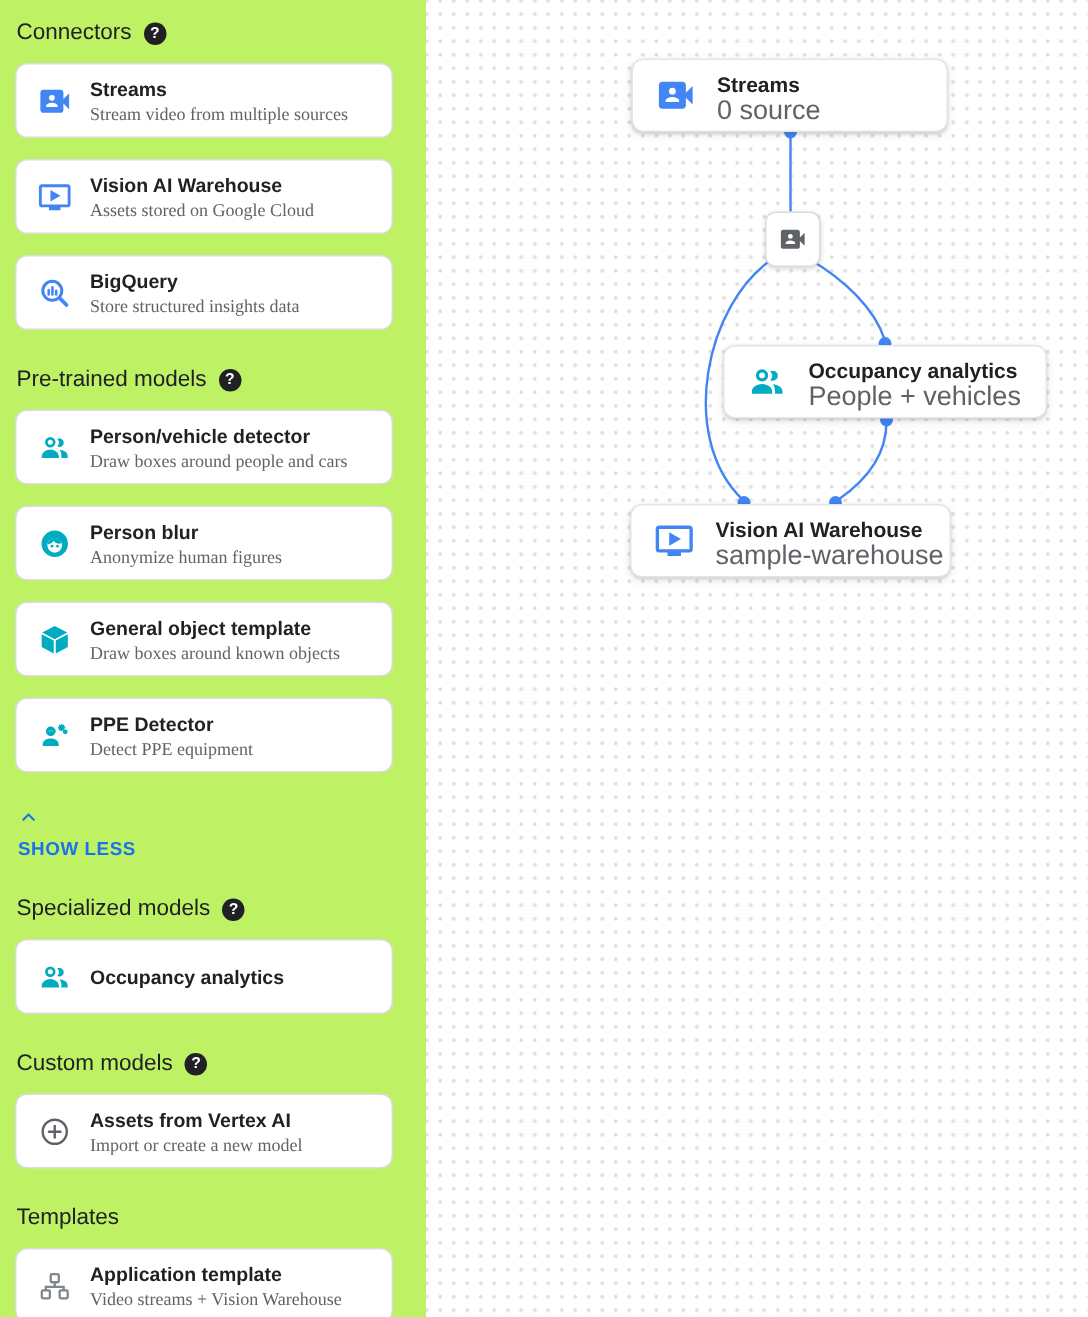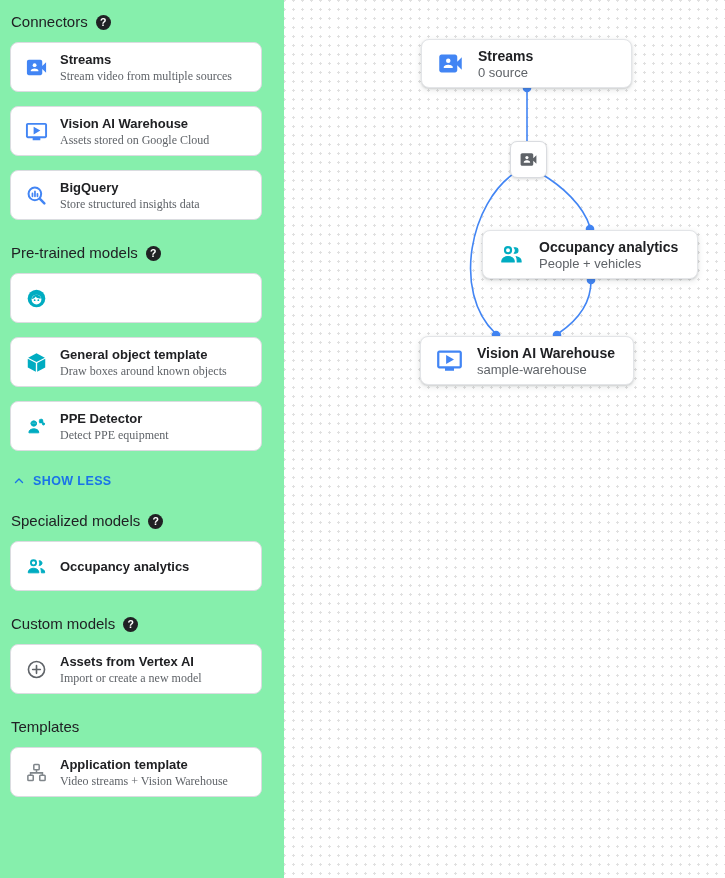--- a/index.html
+++ b/index.html
@@ -5,21 +5,21 @@
 <style>
   * { box-sizing: border-box; margin: 0; padding: 0; }
   html, body {
     width: 725px; height: 878px; overflow: hidden;
     font-family: "Liberation Sans", "DejaVu Sans", sans-serif;
     background: #fff; color: #202124;
   }
   
   .sidebar {
     position: absolute; left: 0; top: 0; width: 284px; height: 878px;
-    background: #86efac; padding: 13px 10px 0 10px; z-index: 2;
+    background: #bef264; padding: 13px 10px 0 10px; z-index: 2;
   }
   .section-heading {
     display: flex; align-items: center; gap: 8px;
     font-size: 15px; color: #202124; margin: 24px 0 11px 1px;
     line-height: 18px;
   }
   .section-heading.first { margin-top: 0; }
   .help-icon {
     width: 15px; height: 15px; border-radius: 50%;
     background: #202124; color: #fff;
@@ -40,23 +40,23 @@
   .card .icon-box svg { width: 23px; height: 23px; }
   .card-text { min-width: 0; }
   .card-title {
     font-size: 13px; font-weight: bold; color: #202124;
     line-height: 17px; white-space: nowrap;
   }
   .card-sub {
     font-size: 12px; color: #5f6368; line-height: 16px; white-space: nowrap; font-family: Liberation Serif, serif;
   }
   .show-less {
-    display: flex; align-items: flex-end; gap: 7px;
+    display: flex; align-items: flex-start; gap: 7px;
     color: #1a73e8; font-size: 12.5px; font-weight: bold;
-    letter-spacing: 0.4px; margin: 23px 0 0 2px; cursor: pointer;
+    letter-spacing: 0.4px; margin: 23px 0 0 2px; cursor: pointer; flex-direction: column;
   }
   .show-less svg { width: 14px; height: 14px; }
   
   .canvas {
     position: absolute; left: 284px; top: 0; width: 441px; height: 878px;
     background-color: #fff;
     background-image: radial-gradient(circle, #e0e0e0 1.1px, transparent 1.4px);
     background-size: 9px 9px; background-position: 5px 5px;
   }
   .edges { position: absolute; left: 0; top: 0; width: 441px; height: 878px; }
@@ -64,21 +64,21 @@
     position: absolute; background: #fff;
     border: 1px solid #e3e5e8; border-radius: 8px;
     box-shadow: 0 1px 2px rgba(60,64,67,.18), 0 2px 6px rgba(60,64,67,.12);
     display: flex; align-items: center; padding: 0 15px; gap: 14px;
     cursor: grab;
   }
   .node .icon-box { width: 27px; height: 27px; flex: 0 0 auto;
     display: flex; align-items: center; justify-content: center; }
   .node .icon-box svg { width: 27px; height: 27px; }
   .node-title { font-size: 14px; font-weight: bold; color: #202124; line-height: 18px; white-space: nowrap; }
-  .node-sub { font-size: 13px; color: #5f6368; line-height: 16px; white-space: nowrap; }
+  .node-sub { font-size: 18px; color: #5f6368; line-height: 16px; white-space: nowrap; }
   #node-streams   { left: 137px; top: 39px;  width: 211px; height: 49px; }
   #node-occupancy { left: 198px; top: 230px; width: 216px; height: 49px; }
   #node-warehouse { left: 136px; top: 336px; width: 214px; height: 49px; }
   .mini-node {
     position: absolute; left: 226px; top: 141px; width: 37px; height: 37px;
     background: #fff; border: 1px solid #dadce0; border-radius: 7px;
     box-shadow: 0 1px 3px rgba(60,64,67,.2);
     display: flex; align-items: center; justify-content: center; cursor: grab;
   }
   .mini-node svg { width: 19px; height: 19px; }
@@ -182,24 +182,39 @@
       <div class="card-sub">Store structured insights data</div>
     </span>
   </div>
 
   <div class="section-heading">
     <span>Pre-trained models</span>
     <span class="help-icon">?</span>
   </div>
   <div class="card">
     <span class="icon-box">
+      <svg viewBox="0 0 24 24" fill="#00acc1" stroke="#00acc1">
+          <use href="#ic-people"></use>
+        </svg>
+      </span>
+    <span class="card-text">
+      <div class="card-title">Person/vehicle detector</div>
+      <div class="card-sub">Draw boxes around people and cars</div>
+    </span>
+  </div>
+  <div class="card">
+    <span class="icon-box">
       <svg viewBox="0 0 24 24" fill="#00acc1">
           <use href="#ic-face"></use>
         </svg>
       </span>
+    <span class="card-text">
+      <div class="card-title">Person blur</div>
+      <div class="card-sub">Anonymize human figures</div>
+    </span>
   </div>
   <div class="card">
     <span class="icon-box">
       <svg viewBox="0 0 24 24" fill="#00acc1">
           <use href="#ic-cube"></use>
         </svg>
       </span>
     <span class="card-text">
       <div class="card-title">General object template</div>
       <div class="card-sub">Draw boxes around known objects</div>

